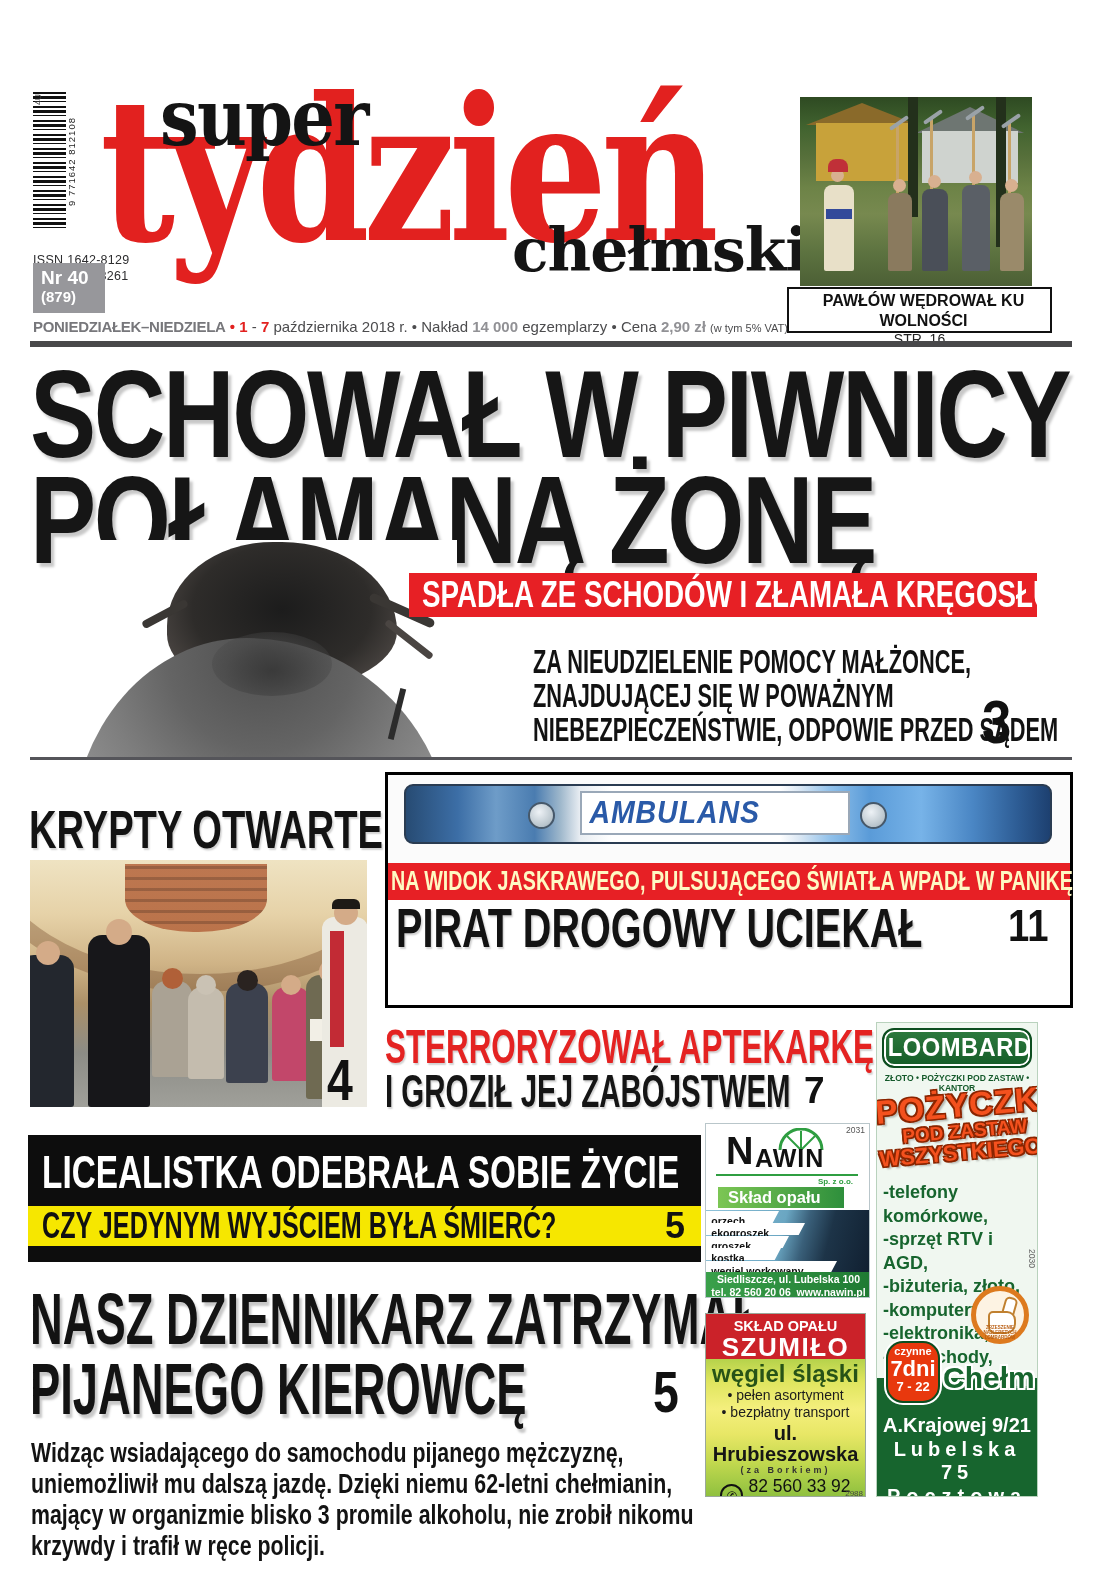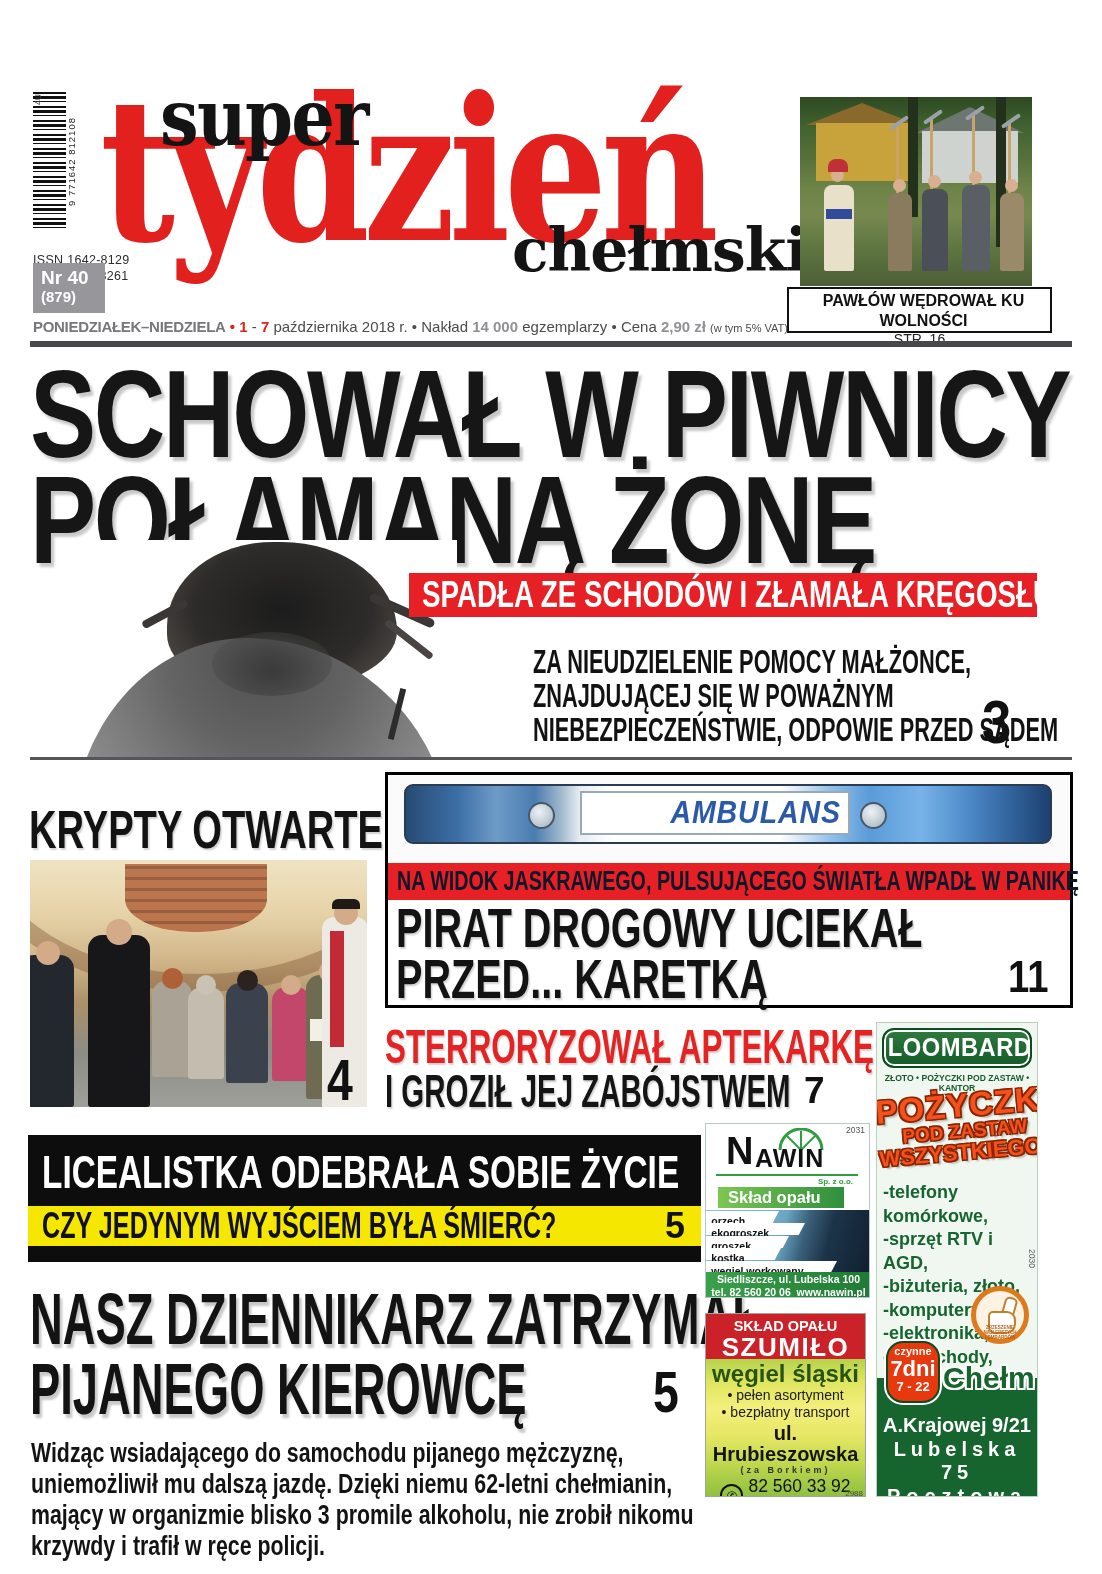--- a/index.html
+++ b/index.html
@@ -105,26 +105,26 @@
   #kphoto .stole{position:absolute;background:#c22b35;}
   #knum{right:8px;bottom:-6px;position:absolute;font-size:58px;color:#111;}
   #knum .cx{transform:scaleX(.8);}
 
   
   #pbox{left:385px;top:772px;width:688px;height:236px;border:3px solid #000;box-sizing:border-box;background:#fff;}
   #pphoto{position:relative;width:100%;height:88px;background:#fbfbfb;overflow:hidden;}
   #lightbar{position:absolute;left:16px;top:9px;width:648px;height:60px;border-radius:9px;border:2px solid #2a3c52;box-sizing:border-box;
     background:linear-gradient(90deg,#274b73 0%,#3c6ea6 8%,#6e9cc8 14%,#4a7cb0 20%,#9fb8cc 24%,#e8edf2 27%,#ffffff 32%,#ffffff 58%,#dce8f4 61%,#8fc0ea 66%,#5a9bd8 72%,#77b3e8 80%,#4a86c4 88%,#2d5c94 95%,#1d4070 100%);}
   #lightbar .panel{position:absolute;left:27%;top:5px;width:42%;height:44px;background:#fff;border:2px solid #9aa8b8;
-    box-sizing:border-box;text-align:right;}
+    box-sizing:border-box;text-align:left;}
   #lightbar .amb{font-size:31px;font-weight:bold;font-style:italic;color:#2a5aa8;line-height:40px;letter-spacing:1px;
     display:inline-block;transform:scaleX(.92);}
   #lightbar .lamp{position:absolute;top:16px;width:27px;height:27px;border-radius:50%;
     background:radial-gradient(circle at 40% 35%,#eef2f6,#b8c4cc 70%,#8a98a2);border:2px solid #46586a;box-sizing:border-box;}
-  #pred{width:100%;height:37px;background:#e72025;color:#0f172a;line-height:37px;padding-left:9px;box-sizing:border-box;font-size:27px;}
+  #pred{width:100%;height:37px;background:#e72025;color:#fef9c3;line-height:37px;padding-left:3px;box-sizing:border-box;font-size:27px;}
   #pred .cx{transform:scaleX(.73);}
   #phead{position:relative;padding:3px 8px 0;}
   #phead .l{font-size:55px;line-height:51px;color:#131313;}
   #phead .cx{transform:scaleX(.72);}
   #page11{position:absolute;right:14px;bottom:2px;font-size:45px;color:#111;}
   #page11 .cx{transform:scaleX(.85);}
 
   
   #apt1{left:385px;top:1022px;font-size:49px;line-height:1;color:#e42322;}
   #apt1 .cx{transform:scaleX(.64);}
@@ -343,21 +343,20 @@
     <div id="pphoto">
       <div id="lightbar">
         <div class="lamp" style="left:19%;"></div>
         <div class="panel"><span class="amb">AMBULANS</span></div>
         <div class="lamp" style="left:70.5%;"></div>
       </div>
     </div>
     <div class="cond" id="pred"><span class="cx">NA WIDOK JASKRAWEGO, PULSUJĄCEGO ŚWIATŁA WPADŁ W PANIKĘ</span></div>
     <div id="phead">
       <div class="cond l shadow-sm"><span class="cx">PIRAT DROGOWY UCIEKAŁ</span></div>
-      <div class="cond l shadow-sm"><span class="cx">PRZED... KARETKĄ</span></div>
       <div class="cond" id="page11"><span class="cx">11</span></div>
     </div>
   </div>
 
   <div class="abs cond shadow-sm" id="apt1"><span class="cx">STERRORYZOWAŁ APTEKARKĘ</span></div>
   <div class="abs cond shadow-sm" id="apt2"><span class="cx">I GROZIŁ JEJ ZABÓJSTWEM</span></div>
   <div class="abs cond" id="page7">7</div>
 
   <div class="abs" id="lbox">
     <div class="cond l1"><span class="cx">LICEALISTKA ODEBRAŁA SOBIE ŻYCIE</span></div>

